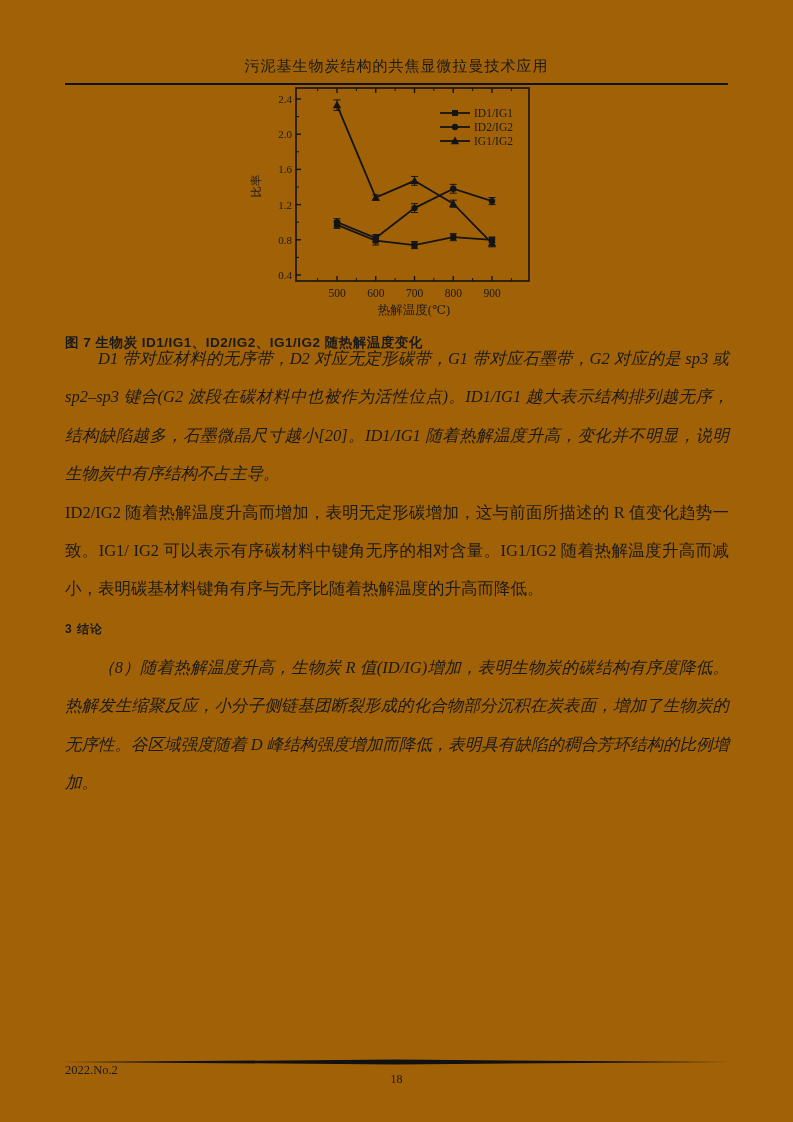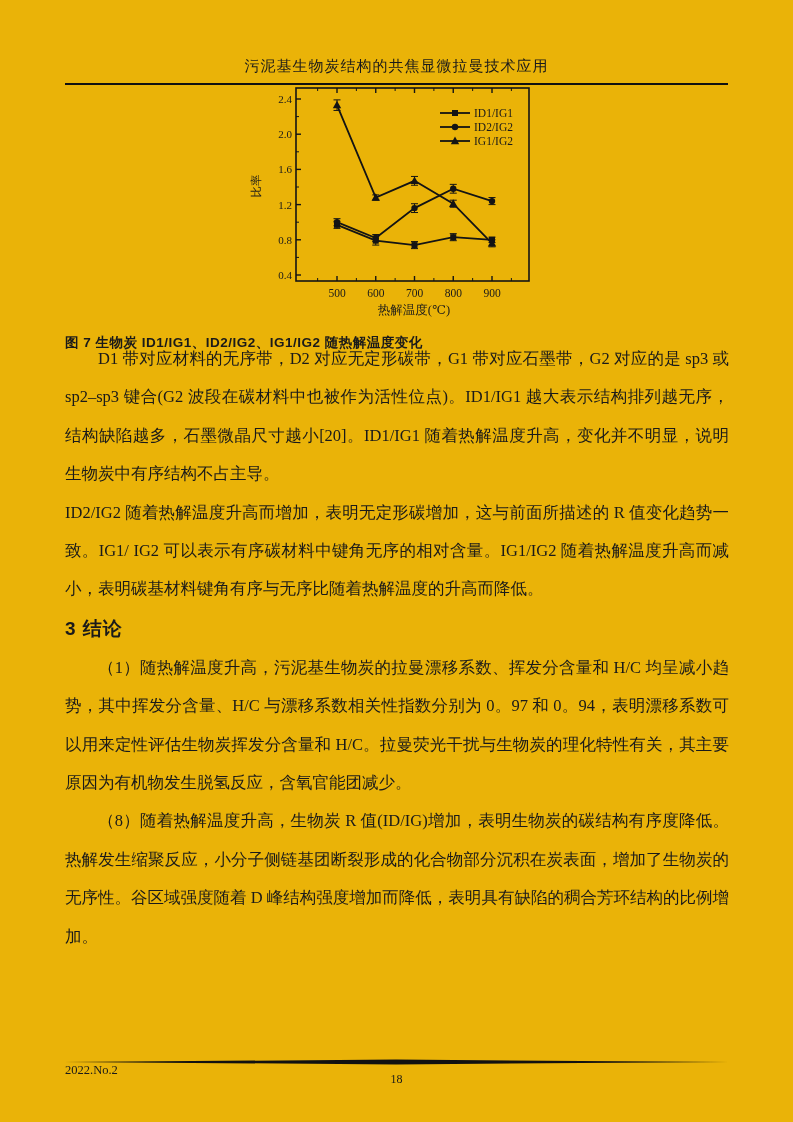--- a/index.html
+++ b/index.html
@@ -1,19 +1,19 @@
 <!DOCTYPE html>
 <html><head>
 <meta charset="utf-8">
 <style>
   html,body{margin:0;padding:0;background:#888;}
   .page{
     position:relative;
     width:793px;height:1122px;
-    background:#eab308;
+    background:#a16207;
     margin:0 auto;
     font-family:"Liberation Serif","DejaVu Serif",serif;
     color:#1a1a1a;
     overflow:hidden;
   }
   .running-head{
     position:absolute;top:57px;left:65px;width:663px;
     text-align:center;font-size:15px;letter-spacing:1px;
   }
   .head-rule{
@@ -26,24 +26,24 @@
     position:absolute;top:334px;left:65px;width:663px;
     font-family:"Liberation Sans","DejaVu Sans",sans-serif;
     font-weight:bold;font-size:13.5px;letter-spacing:0.5px;
   }
   .body-text{
     position:absolute;top:340px;left:65px;width:664px;
     font-size:16.5px;line-height:38.4px;
     text-align:justify;
   }
   .body-text p{margin:0;padding:0;}
-  .indent2{text-indent:2em;}
+  .indent2{text-indent:2em;font-style:italic;}
   .section-heading{
     font-family:"Liberation Sans","DejaVu Sans",sans-serif;
-    font-weight:bold;font-size:19px;
+    font-weight:bold;font-size:12px;
     line-height:40px;
     margin:0;
     letter-spacing:1px;
   }
   .footer-rule{
     position:absolute;top:1052px;left:65px;width:663px;height:7px;
   }
   .footer-page{
     position:absolute;top:1063px;left:65px;width:663px;text-align:center;
     font-size:12px;
@@ -186,21 +186,20 @@
         <text x="226" y="59" font-size="11.5" font-family="&quot;Liberation Serif&quot;,&quot;DejaVu Serif&quot;,serif" text-anchor="start">IG1/IG2</text>
       </svg>
   </div>
 
   <div class="figure-caption">图 7  生物炭 ID1/IG1、ID2/IG2、IG1/IG2 随热解温度变化</div>
 
   <div class="body-text">
     <p class="indent2">D1 带对应材料的无序带，D2 对应无定形碳带，G1 带对应石墨带，G2 对应的是 sp3 或 sp2–sp3 键合(G2 波段在碳材料中也被作为活性位点)。ID1/IG1 越大表示结构排列越无序，结构缺陷越多，石墨微晶尺寸越小[20]。ID1/IG1 随着热解温度升高，变化并不明显，说明生物炭中有序结构不占主导。</p>
     <p>ID2/IG2 随着热解温度升高而增加，表明无定形碳增加，这与前面所描述的 R 值变化趋势一致。IG1/ IG2 可以表示有序碳材料中键角无序的相对含量。IG1/IG2 随着热解温度升高而减小，表明碳基材料键角有序与无序比随着热解温度的升高而降低。</p>
     <p class="section-heading">3  结论</p>
-    <p class="indent2">（1）随热解温度升高，污泥基生物炭的拉曼漂移系数、挥发分含量和 H/C 均呈减小趋势，其中挥发分含量、H/C 与漂移系数相关性指数分别为 0。97 和 0。94，表明漂移系数可以用来定性评估生物炭挥发分含量和 H/C。拉曼荧光干扰与生物炭的理化特性有关，其主要原因为有机物发生脱氢反应，含氧官能团减少。</p>
     <p class="indent2">（8）随着热解温度升高，生物炭 R 值(ID/IG)增加，表明生物炭的碳结构有序度降低。热解发生缩聚反应，小分子侧链基团断裂形成的化合物部分沉积在炭表面，增加了生物炭的无序性。谷区域强度随着 D 峰结构强度增加而降低，表明具有缺陷的稠合芳环结构的比例增加。</p>
   </div>
 
   <div class="footer-rule">
     <svg width="663" height="7" viewBox="0 0 663 7">
       <polygon points="0,3 331,0.6 663,3 331,5.4" fill="#111"></polygon>
     </svg>
   </div>
   <div class="footer-page">18</div>
   <div class="footer-issue">2022.No.2</div>

